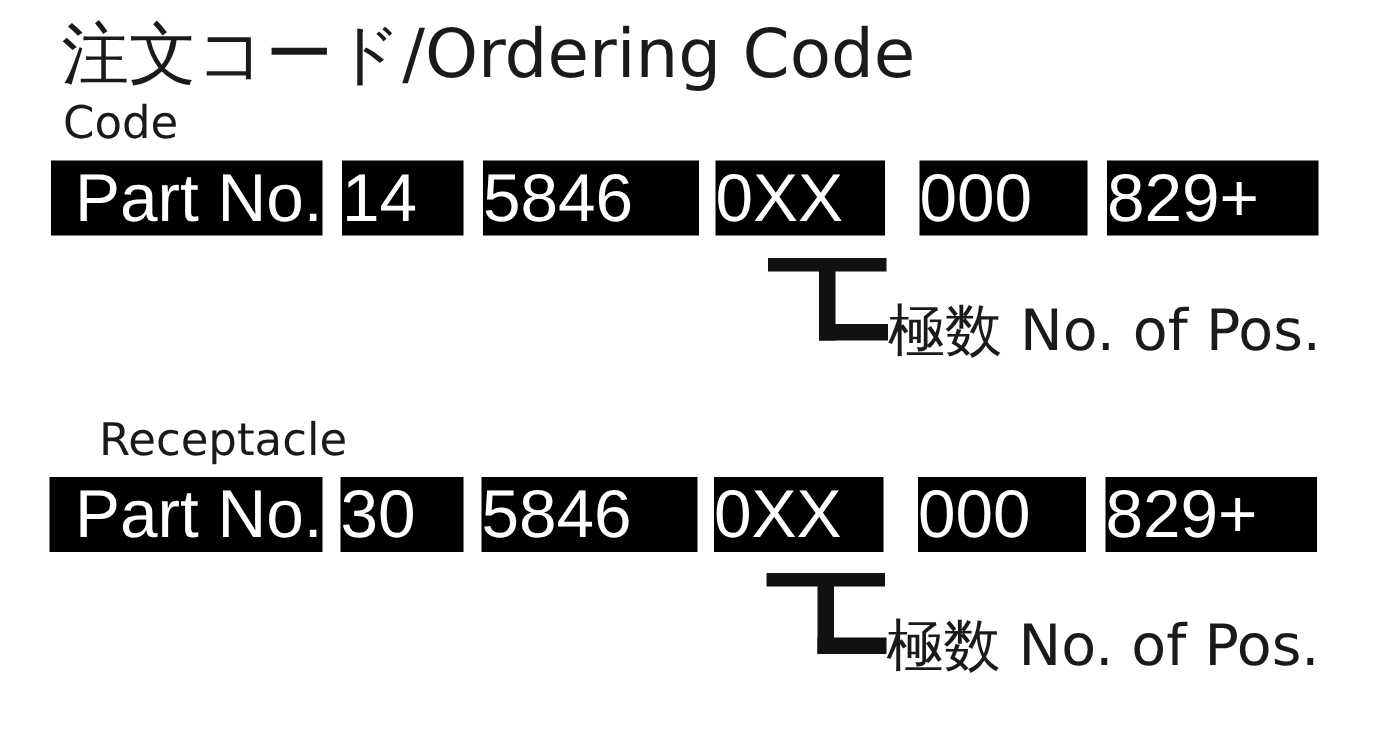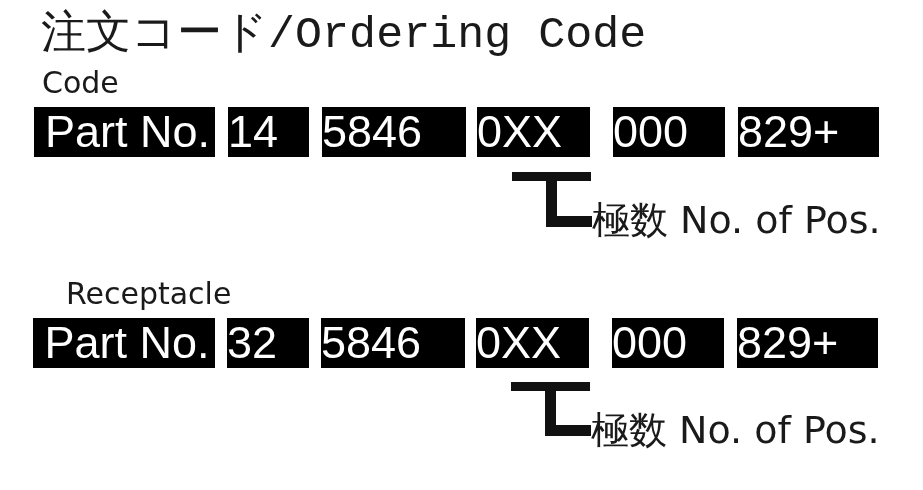--- a/index.html
+++ b/index.html
@@ -17,21 +17,20 @@
     }
     .title {
       position: absolute;
       left: 41px;
       top: 6px;
       font-size: 45px;
       line-height: 60px;
       white-space: nowrap;
       letter-spacing: 0px;
       color: #1a1a1a;
-      font-family: Liberation Mono, monospace;
     }
     .section-label {
       position: absolute;
       left: 42px;
       font-size: 30px;
       line-height: 38px;
       white-space: nowrap;
       color: #1a1a1a;
     }
     .code-box {
@@ -39,21 +38,21 @@
       height: 50px;
       background: #000000;
       color: #ffffff;
       font-family: "Liberation Sans", sans-serif;
       font-size: 45px;
       line-height: 50px;
       text-align: left;
       white-space: nowrap;
       overflow: hidden;
     }
-    .code-box.left { text-align: center; padding-left: 6px; box-sizing: border-box; }
+    .code-box.left { text-align: right; padding-left: 6px; box-sizing: border-box; }
     .bracket-part {
       position: absolute;
       background: #111111;
     }
     .pos-label {
       position: absolute;
       font-size: 38px;
       line-height: 36px;
       white-space: nowrap;
       color: #1a1a1a;
@@ -82,21 +81,21 @@
     <div class="bracket-part" style="left:546px; top:216px; width:46px; height:11px;"></div>
   </div>
   <div class="pos-label" style="left:592px; top:202px;">極数 No. of Pos.</div>
 </div>
 
 <div>
   <div class="section-label" style="top:275px;margin-left:24px;">Receptacle</div>
 
   <div>
     <div class="code-box left" style="left:33px; top:318px; width:182px;">Part No.</div>
-    <div class="code-box" style="left:227px; top:318px; width:82px;">32</div>
+    <div class="code-box" style="left:227px; top:318px; width:82px;">30</div>
     <div class="code-box" style="left:321px; top:318px; width:144px;">5846</div>
     <div class="code-box" style="left:476px; top:318px; width:113px;">0XX</div>
     <div class="code-box" style="left:612px; top:318px; width:112px;">000</div>
     <div class="code-box" style="left:737px; top:318px; width:141px;">829+</div>
   </div>
 
   <div>
     <div class="bracket-part" style="left:511px; top:382px; width:79px; height:9px;"></div>
     <div class="bracket-part" style="left:545px; top:382px; width:11px; height:54px;"></div>
     <div class="bracket-part" style="left:545px; top:425px; width:46px; height:11px;"></div>

